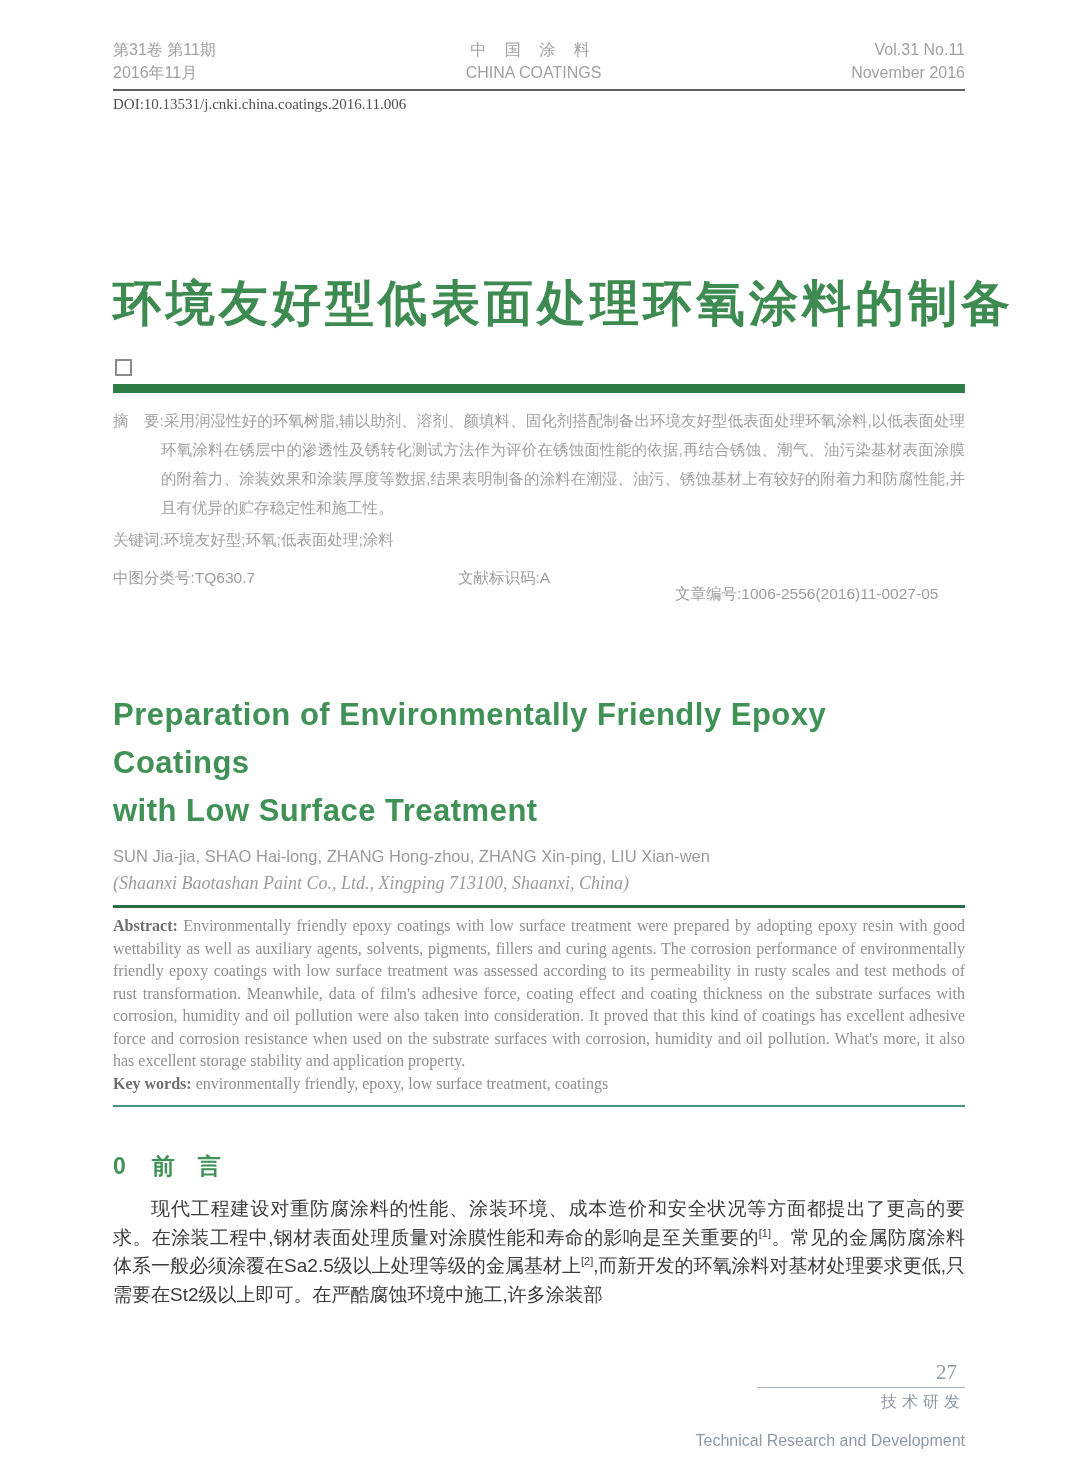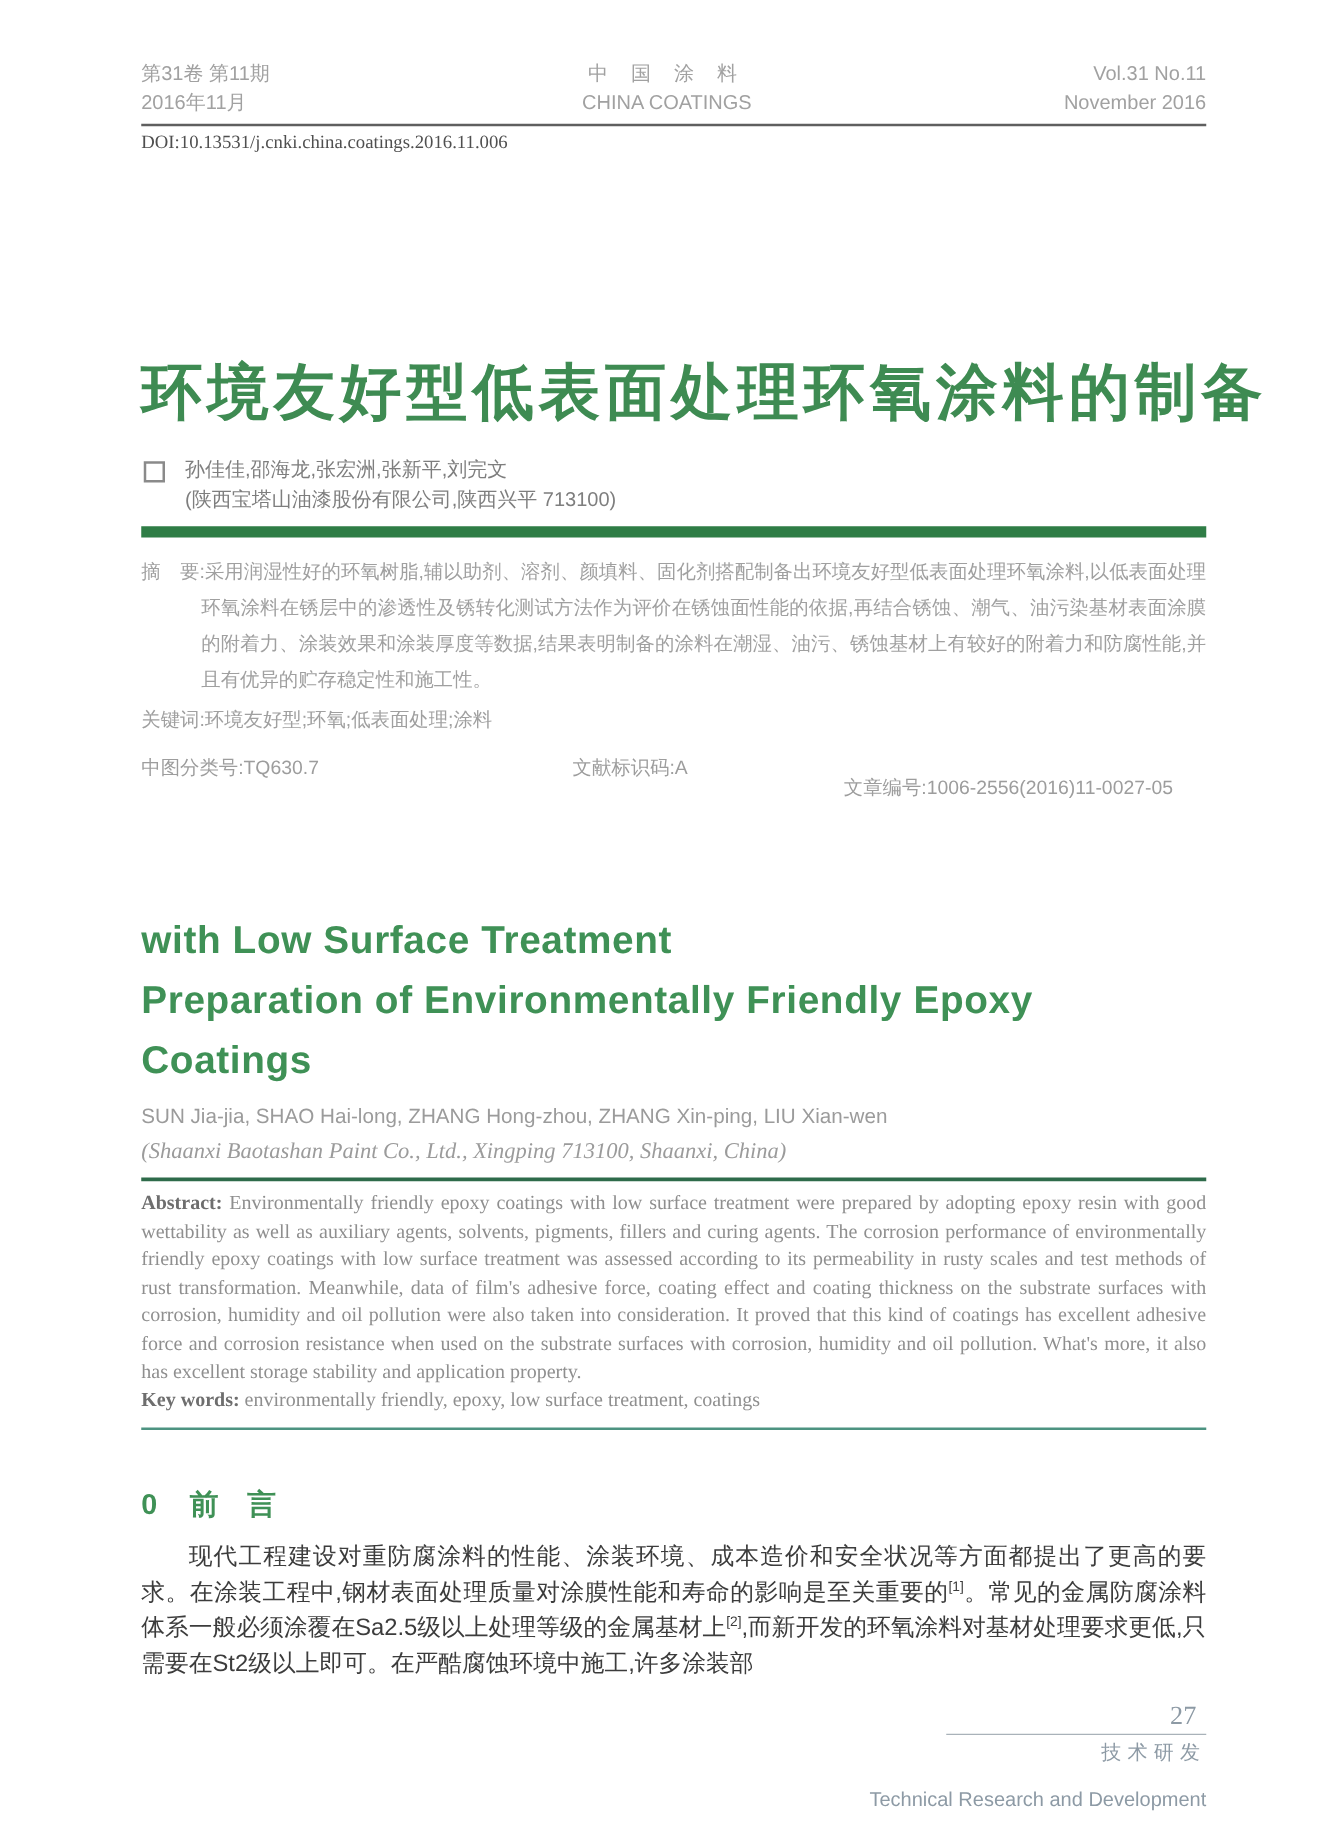--- a/index.html
+++ b/index.html
@@ -4,21 +4,21 @@
 <style>
   html,body { margin:0; padding:0; background:#ffffff; }
   .page {
     position:relative; width:1075px; height:1459px; background:#ffffff;
     font-family:"Liberation Sans", sans-serif; overflow:hidden;
     -webkit-font-smoothing:antialiased;
   }
   .content { margin:0 110px 0 113px; }
 
   
-  .journal-header { display:flex; justify-content:space-between; padding-top:48px;
+  .journal-header { display:flex; justify-content:space-between; padding-top:38px;
     color:#a1a1a1; font-size:16px; line-height:1.45; }
   .jh-center { text-align:center; }
   .jh-center .cn { letter-spacing:7px; }
   .jh-right { text-align:right; }
   .header-rule { border-top:2px solid #5f5f5f; margin-top:5px; }
   .doi { font-family:"Liberation Serif", serif; color:#4f4f4f; font-size:15px; margin-top:5px; }
 
   
   .title-cn { margin:158px 0 0; color:#3e8b52; font-size:49px; font-weight:bold;
     letter-spacing:4px; white-space:nowrap; }
@@ -85,41 +85,37 @@
         <div>November 2016</div>
       </div>
     </div>
     <div class="header-rule"></div>
     <div class="doi">DOI:10.13531/j.cnki.china.coatings.2016.11.006</div>
 
     <h1 class="title-cn">环境友好型低表面处理环氧涂料的制备</h1>
 
     <div class="authors-row">
       <span class="author-square"></span>
-      <div>
-        <div>孙佳佳,邵海龙,张宏洲,张新平,刘完文</div>
-        <div>(陕西宝塔山油漆股份有限公司,陕西兴平  713100)</div>
-      </div>
     </div>
 
     <div class="green-bar"></div>
 
     <div class="abstract-cn">
       <p class="abs-p"><span>摘　要:</span><span>采用润湿性好的环氧树脂,辅以助剂、溶剂、颜填料、固化剂搭配制备出环境友好型低表面处理环氧涂料,以低表面处理环氧涂料在锈层中的渗透性及锈转化测试方法作为评价在锈蚀面性能的依据,再结合锈蚀、潮气、油污染基材表面涂膜的附着力、涂装效果和涂装厚度等数据,结果表明制备的涂料在潮湿、油污、锈蚀基材上有较好的附着力和防腐性能,并且有优异的贮存稳定性和施工性。</span></p>
       <p class="kw"><span>关键词:</span><span>环境友好型;环氧;低表面处理;涂料</span></p>
       <div class="meta-row">
         <span class="meta-clc"><span>中图分类号:</span><span>TQ630.7</span></span>
         <span class="meta-code"><span>文献标识码:</span><span>A</span></span>
         <span class="meta-id"><span>文章编号:</span><span>1006-2556(2016)11-0027-05</span></span>
       </div>
     </div>
 
     <h2 class="title-en">
+      <div>Preparation of Environmentally Friendly Epoxy Coatings</div>
       <div>with Low Surface Treatment</div>
-      <div>Preparation of Environmentally Friendly Epoxy Coatings</div>
     </h2>
     <div class="authors-en">SUN Jia-jia, SHAO Hai-long, ZHANG Hong-zhou, ZHANG Xin-ping, LIU Xian-wen</div>
     <div class="affil-en">(Shaanxi Baotashan Paint Co., Ltd., Xingping 713100, Shaanxi, China)</div>
 
     <div class="rule-dark"></div>
 
     <div class="abstract-en">
       <p><strong>Abstract:</strong><span> Environmentally friendly epoxy coatings with low surface treatment were prepared by adopting epoxy resin with good wettability as well as auxiliary agents, solvents, pigments, fillers and curing agents. The corrosion performance of environmentally friendly epoxy coatings with low surface treatment was assessed according to its permeability in rusty scales and test methods of rust transformation. Meanwhile, data of film's adhesive force, coating effect and coating thickness on the substrate surfaces with corrosion, humidity and oil pollution were also taken into consideration. It proved that this kind of coatings has excellent adhesive force and corrosion resistance when used on the substrate surfaces with corrosion, humidity and oil pollution. What's more, it also has excellent storage stability and application property.</span></p>
       <p><strong>Key words:</strong><span> environmentally friendly, epoxy, low surface treatment, coatings</span></p>
     </div>

